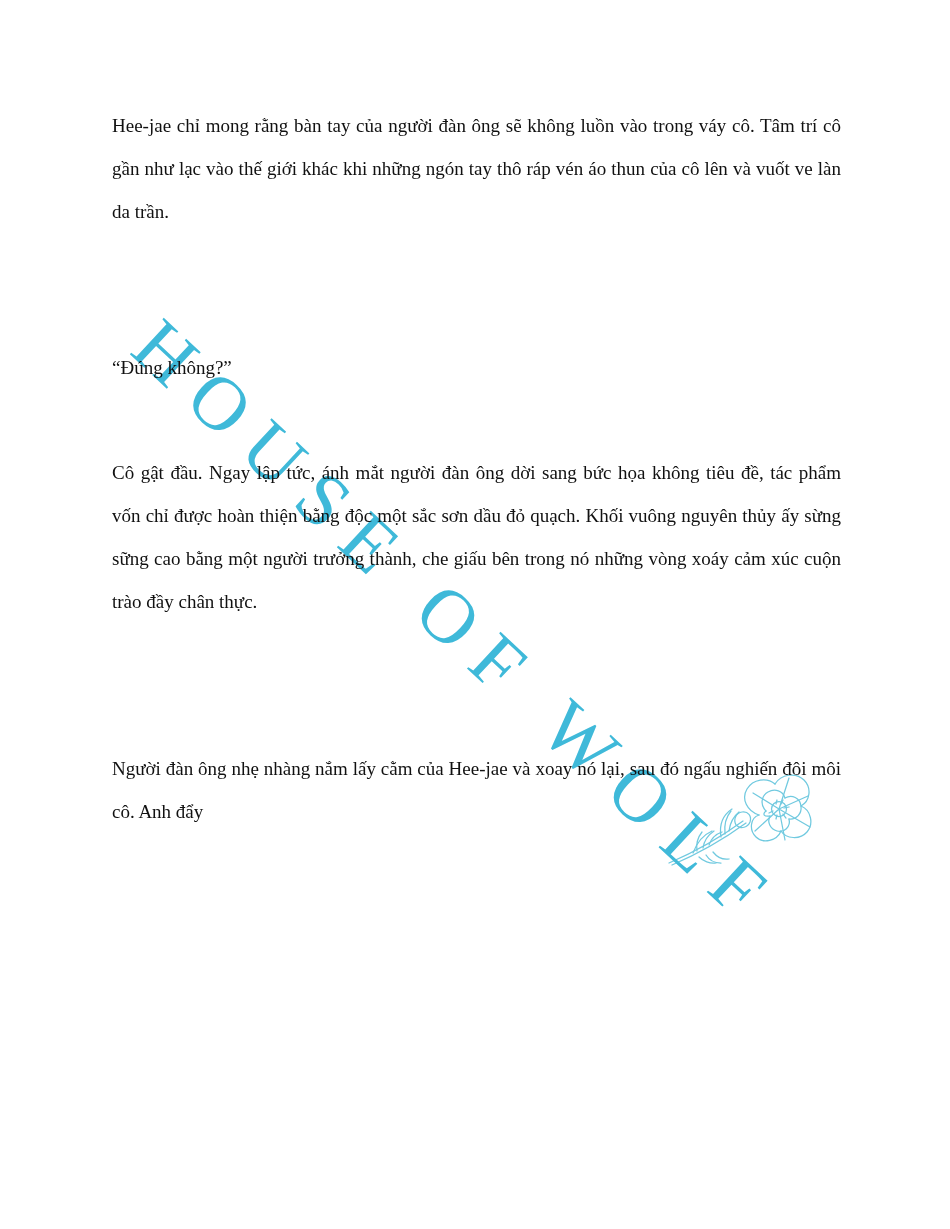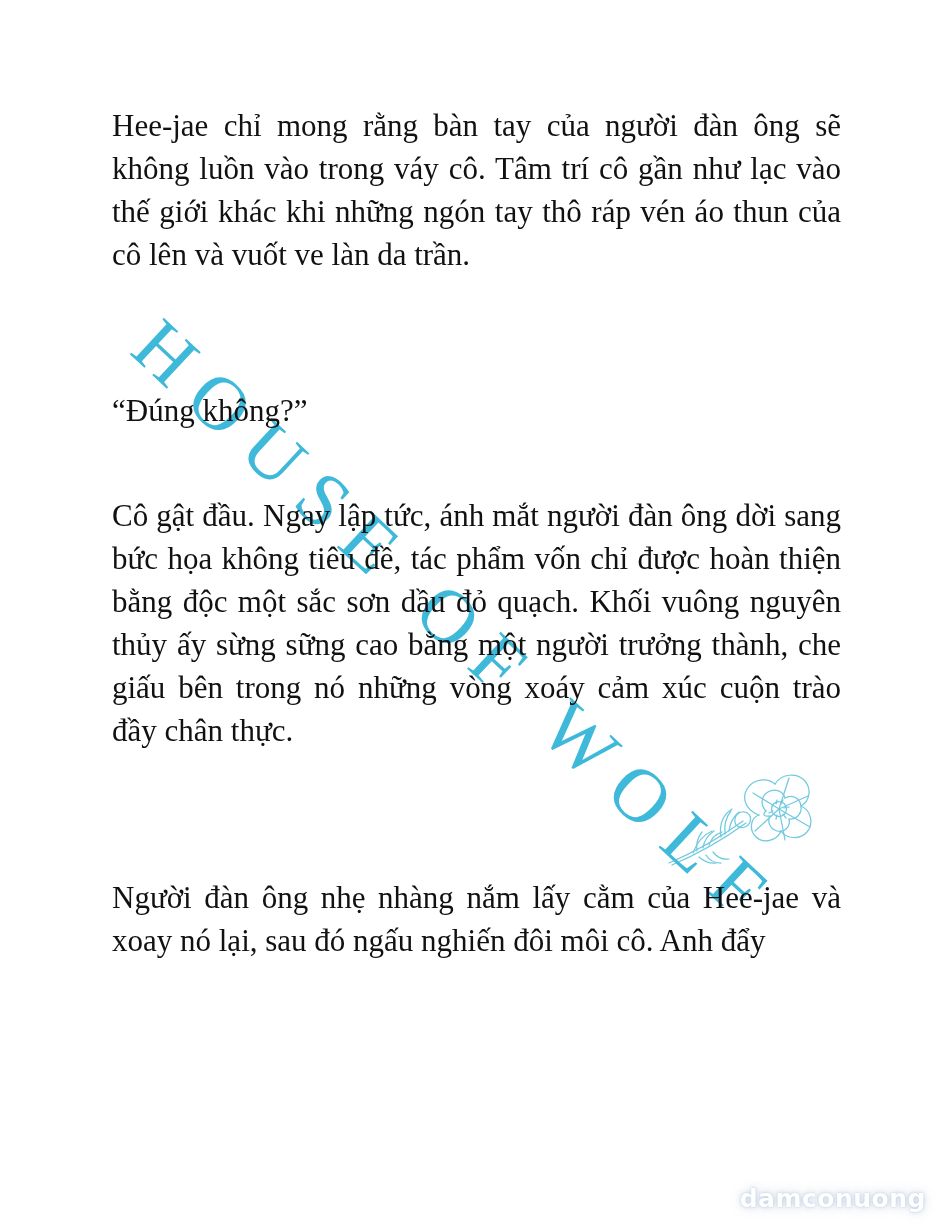--- a/index.html
+++ b/index.html
@@ -51,21 +51,21 @@
   .content {
     position: absolute;
     left: 112px;
     top: 104px;
     width: 729px;
     z-index: 2;
   }
   .para {
     margin: 0;
     color: #111111;
-    font-size: 31px;
+    font-size: 19px;
     line-height: 43px;
     text-align: justify;
     text-justify: inter-word;
     -webkit-hyphens: none;
     hyphens: none;
   }
   .para.flush { text-align: left; }
   .gap-lg  { height: 58px; }
   .gap-md  { height: 55px; }
   .gap-xl  { height: 62px; }
@@ -150,15 +150,14 @@
     <p class="para">Cô gật đầu. Ngay lập tức, ánh mắt người đàn ông dời sang bức họa không tiêu đề, tác phẩm vốn chỉ được hoàn thiện bằng độc một sắc sơn dầu đỏ quạch. Khối vuông nguyên thủy ấy sừng sững cao bằng một người trưởng thành, che giấu bên trong nó những vòng xoáy cảm xúc cuộn trào đầy chân thực.</p>
 
     <div class="gap-xl"></div>
 
 
     <div class="gap-xl"></div>
 
     <p class="para">Người đàn ông nhẹ nhàng nắm lấy cằm của Hee-jae và xoay nó lại, sau đó ngấu nghiến đôi môi cô. Anh đẩy</p>
   </div>
 
-  <div class="site-wm">damconuong</div>
 
 </div>
 
 </body></html>

